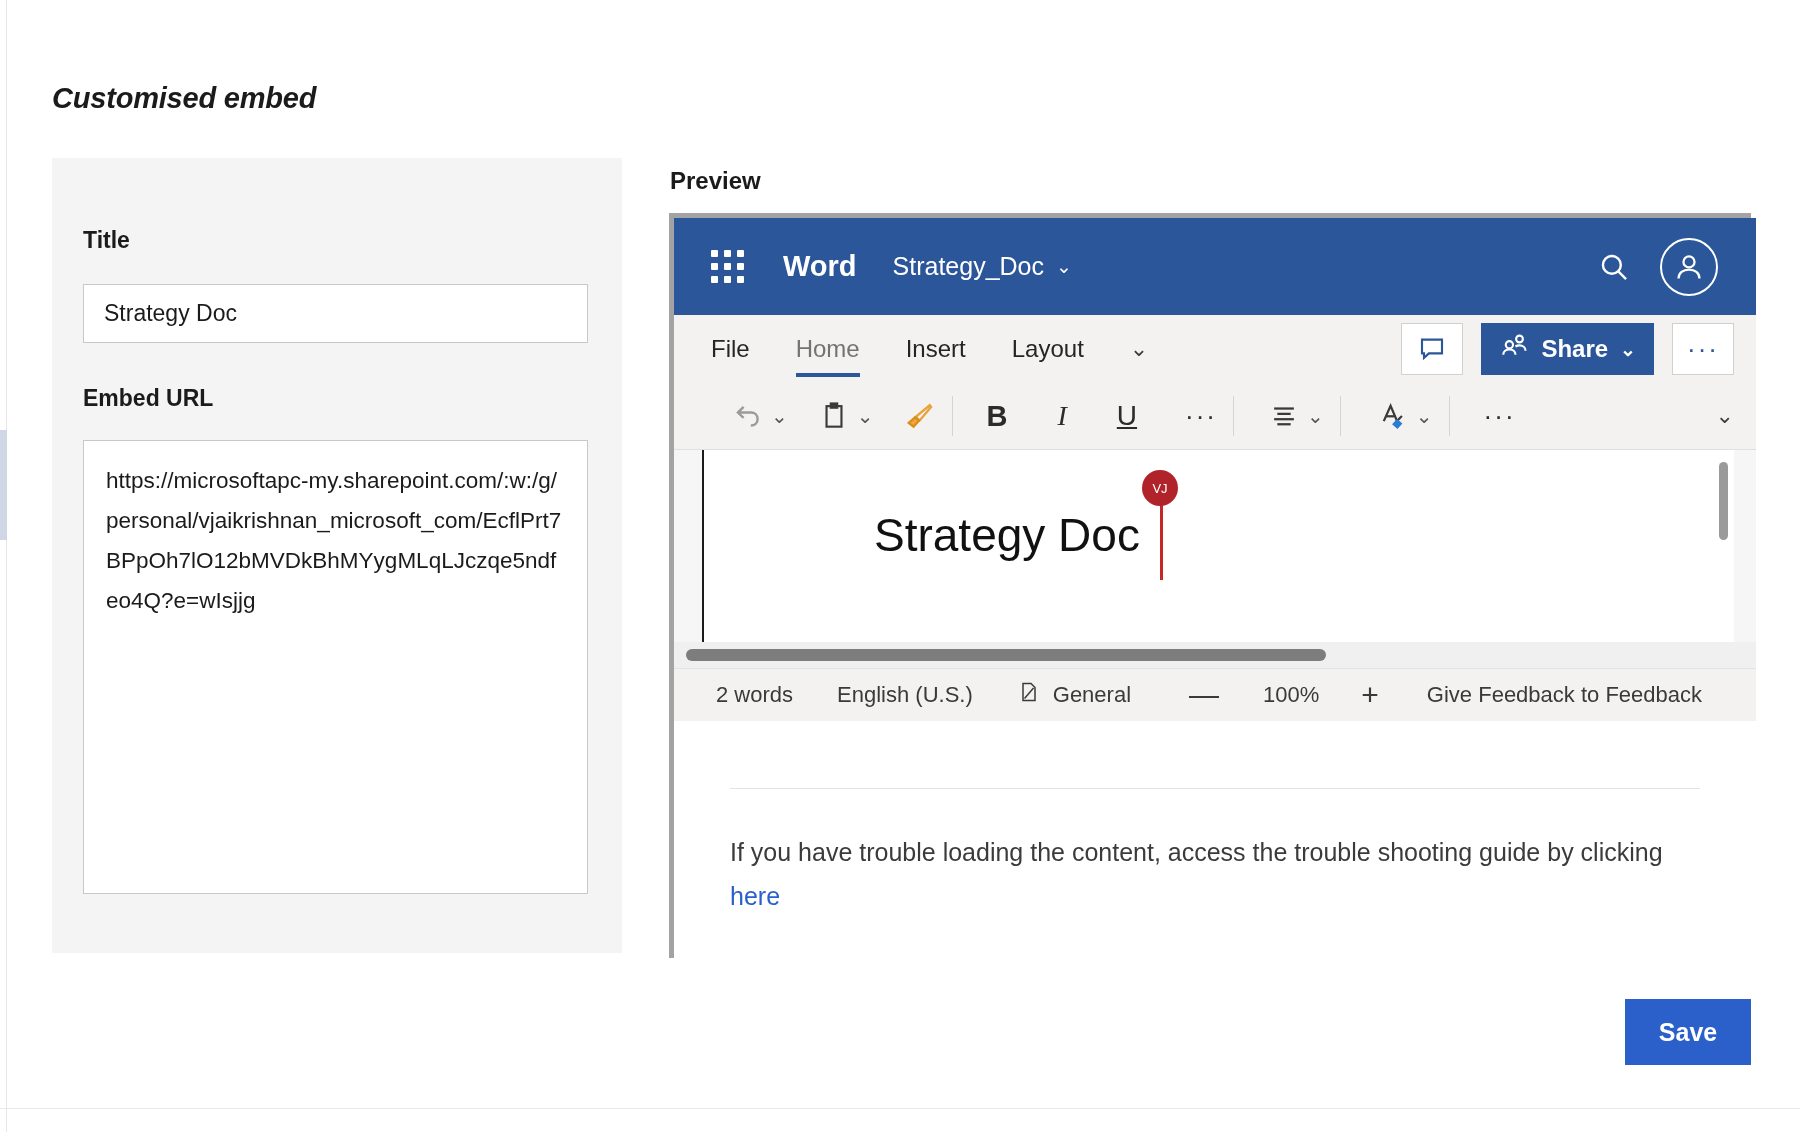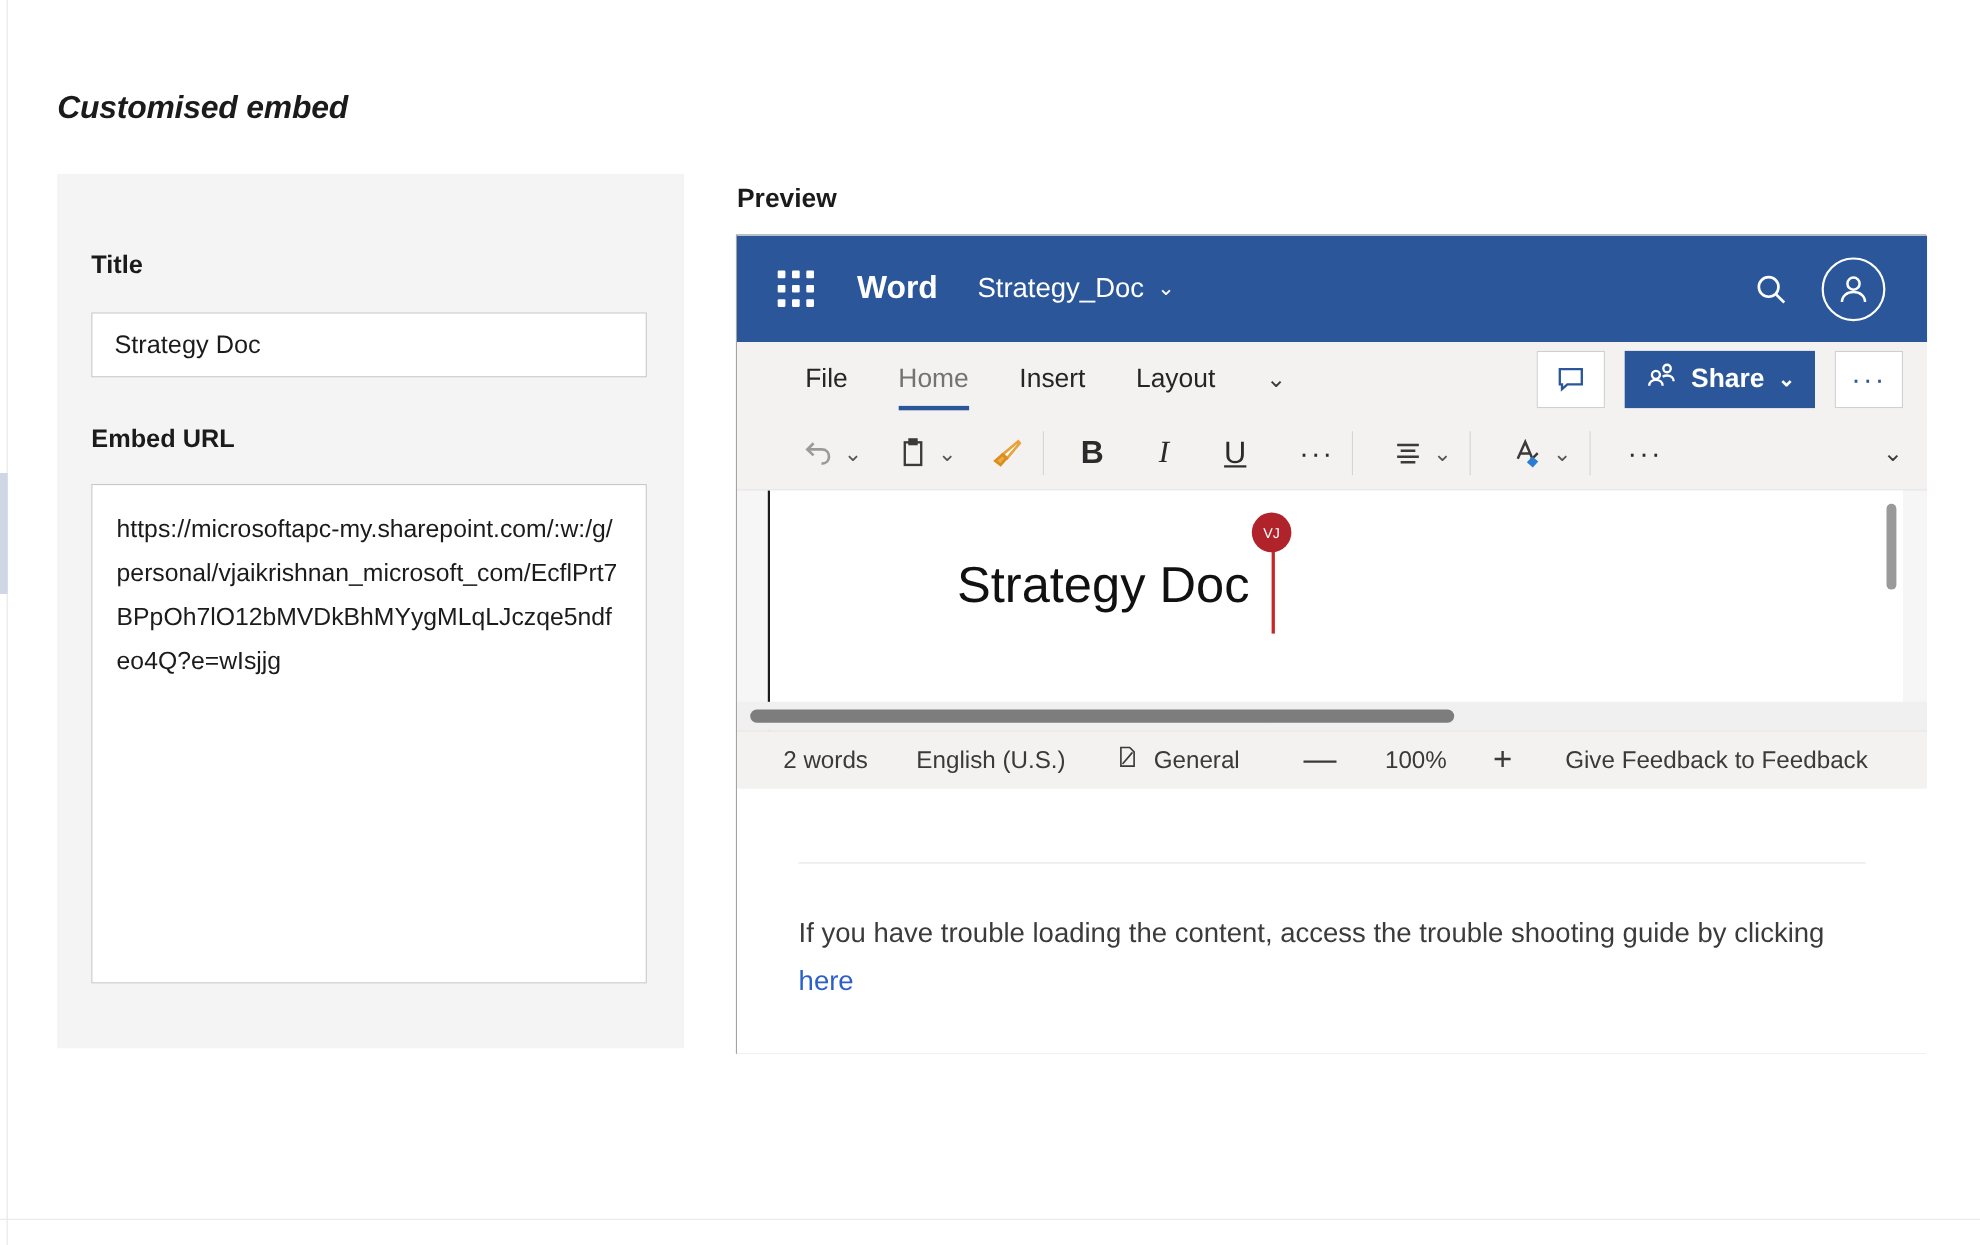--- a/index.html
+++ b/index.html
@@ -69,21 +69,21 @@
   .preview-label {
     position: absolute; left: 670px; top: 167px;
     font-size: 24px; font-weight: bold; color: #1b1b1b;
   }
 
   
   .preview-card {
     position: absolute; left: 669px; top: 213px;
     width: 1082px; height: 745px;
     background: #ffffff;
-    border: 1px solid #a3a3a3;
+    border: 5px solid #a3a3a3;
   }
 
   
   .word-shell {
     position: absolute; left: 0; top: 0; width: 1082px; height: 566px;
     background: #ffffff;
     overflow: hidden;
   }
   .word-titlebar {
     position: relative; height: 97px; background: #2b579a;
@@ -119,21 +119,21 @@
 
   
   .ribbon-tabs {
     position: relative; height: 68px; background: #f3f2f1;
     display: flex; align-items: center;
   }
   .rtab {
     font-size: 24px; color: #252525; margin-left: 46px; cursor: pointer;
     position: relative; height: 68px; display: flex; align-items: center;
   }
-  .rtab:first-child { margin-left: 62px; }
+  .rtab:first-child { margin-left: 37px; }
   .rtab.active { font-weight: normal; color: #737373; }
   .rtab.active::after {
     content: ""; position: absolute; left: 0; right: 0; bottom: 6px;
     height: 4px; background: #2b579a;
   }
   .rtab-chev { margin-left: 46px; font-size: 22px; color: #3b3b3b; cursor: pointer; }
   .ribbon-right {
     position: absolute; right: 22px; top: 0; height: 68px;
     display: flex; align-items: center; gap: 18px;
   }
@@ -421,15 +421,16 @@
     </div>
 
     <div class="fallback">
       <div class="fallback-rule"></div>
       <div class="fallback-text">
         <span>If you have trouble loading the content, access the trouble shooting guide by clicking </span><span class="fallback-link">here</span>
       </div>
     </div>
   </div>
 
+  <button class="btn-save">Save</button>
 
   <div class="bottom-rule"></div>
 </div>
 
 </body></html>

